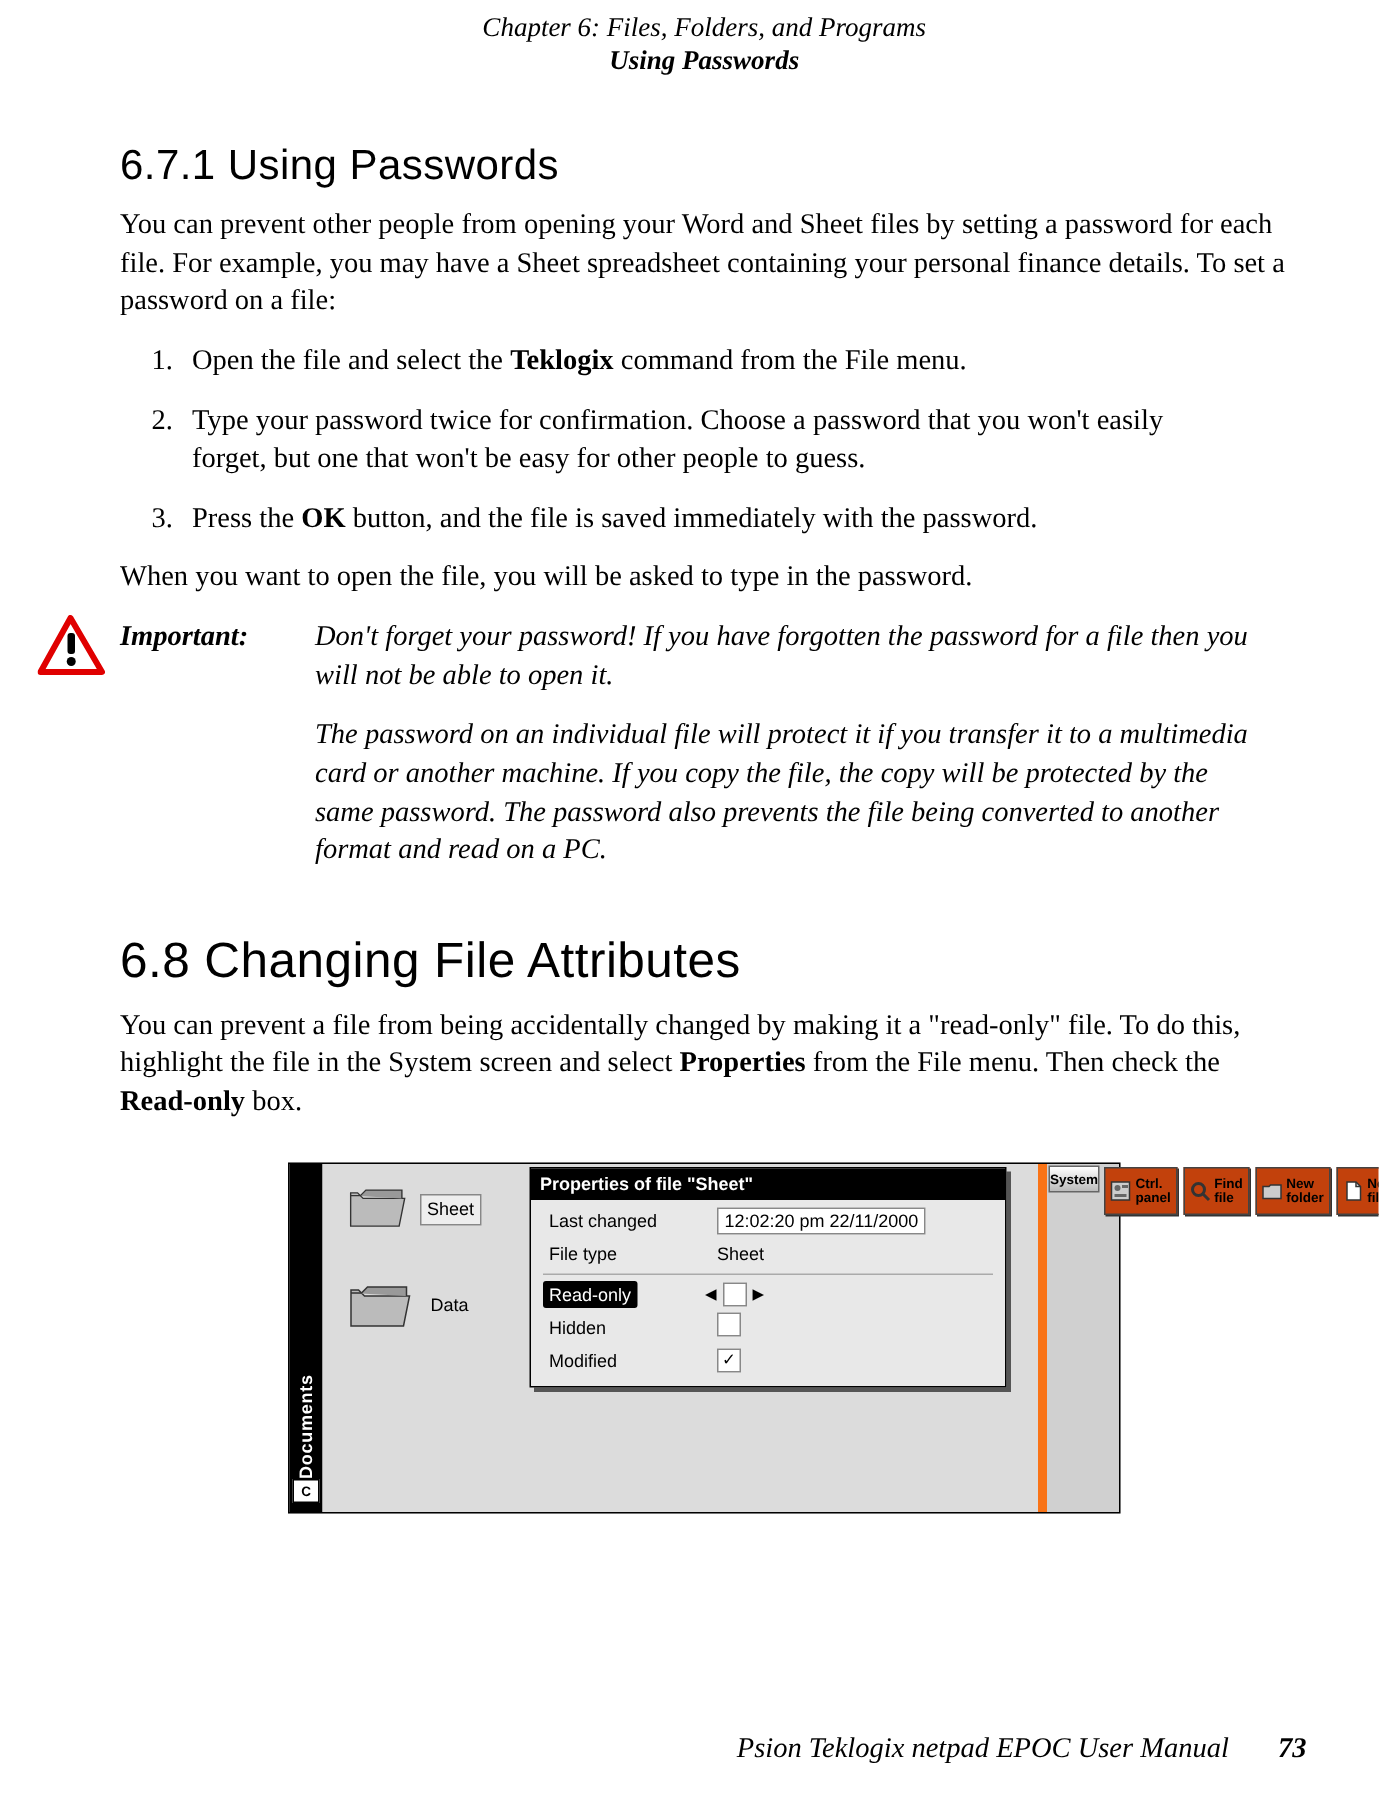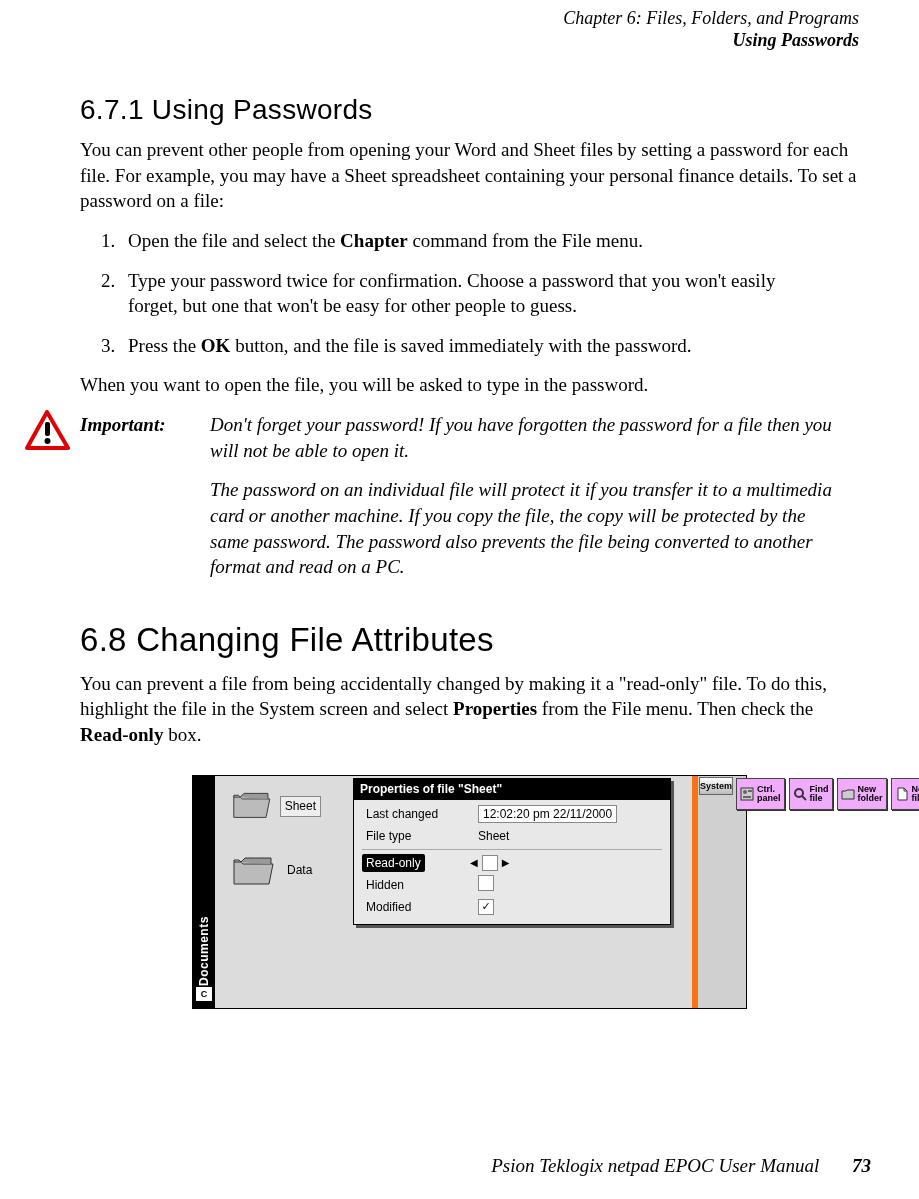--- a/index.html
+++ b/index.html
@@ -10,21 +10,21 @@
     color: #000;
     background: #fff;
     width: 919px;
     height: 1199px;
     margin: 0;
     position: relative;
     box-sizing: border-box;
     padding: 8px 60px 0 80px;
   }
   .header {
-    text-align: right;
+    text-align: center;
     font-style: italic;
     font-size: 18px;
     line-height: 1.2;
     margin-bottom: 40px;
   }
   .header .chap { font-style: italic; }
   .header .sub { font-weight: bold; font-style: italic; }
   .sec-heading {
     font-family: "Arial Narrow", Arial, sans-serif;
     font-stretch: condensed;
@@ -252,21 +252,21 @@
     background: linear-gradient(#fff,#bbb);
     border: 1px solid #666;
     font-size: 9px;
     font-weight: bold;
     display: flex;
     align-items: center;
     justify-content: center;
     margin: 1px 1px 0 1px;
   }
   .side-btn {
-    background: #f0abfc;
+    background: #c2410c;
     border: 1px solid #444;
     box-shadow: 1px 1px 0 #333;
     margin: 2px;
     height: 32px;
     display: flex;
     align-items: center;
     gap: 3px;
     padding: 0 3px;
     box-sizing: border-box;
   }
@@ -312,21 +312,21 @@
   <div class="chap">Chapter 6:  Files, Folders, and Programs</div>
   <div class="sub">Using Passwords</div>
 </div>
 
 <h2 class="sec-heading">6.7.1  Using Passwords</h2>
 
 <p class="para">You can prevent other people from opening your Word and Sheet files by setting a password for each file. For example, you may have a Sheet spreadsheet containing your personal finance details. To set a password on a file:</p>
 
 <ol class="steps">
   <li>
-    <span>Open the file and select the </span><span class="bold">Chapter</span><span> command from the </span><span class="ital">File</span><span> menu.</span>
+    <span>Open the file and select the </span><span class="bold">Teklogix</span><span> command from the </span><span class="ital">File</span><span> menu.</span>
   </li>
   <li>Type your password twice for confirmation. Choose a password that you won't easily forget, but one that won't be easy for other people to guess.</li>
   <li>
     <span>Press the </span><span class="bold">OK</span><span> button, and the file is saved immediately with the password.</span>
   </li>
 </ol>
 
 <p class="para">When you want to open the file, you will be asked to type in the password.</p>
 
 <div class="important-block">

